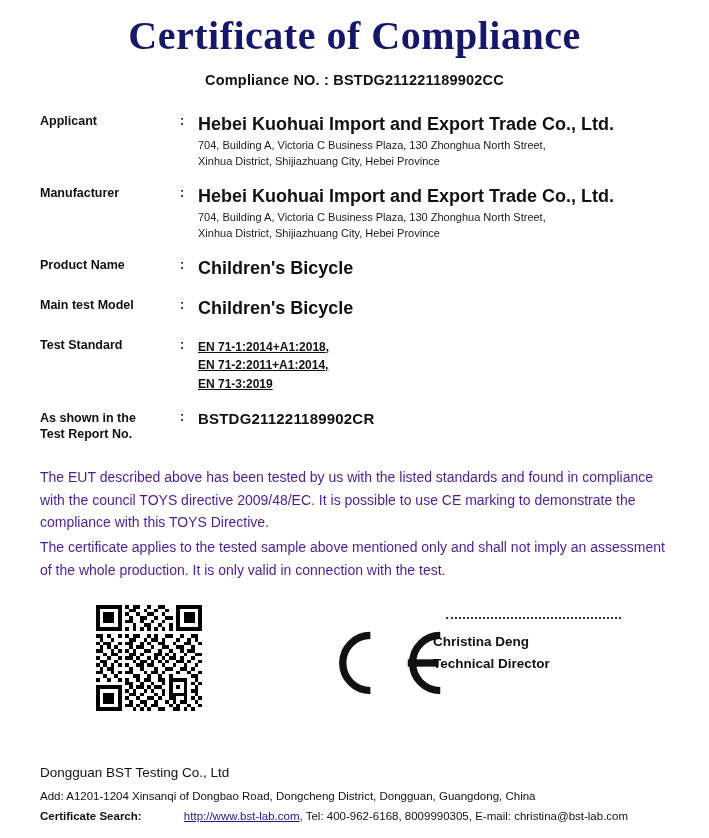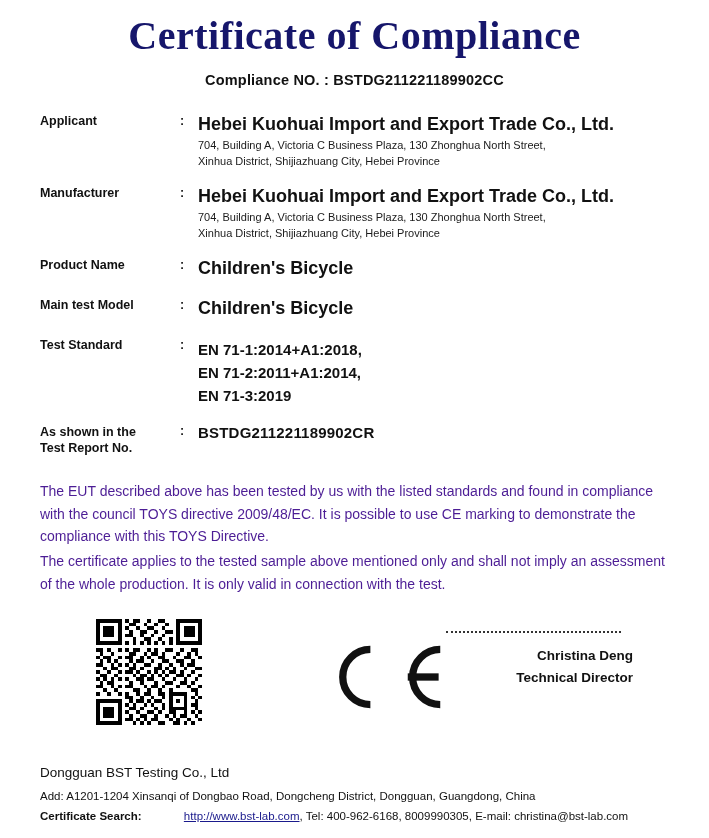--- a/index.html
+++ b/index.html
@@ -73,22 +73,23 @@
     display: block;
     margin-bottom: 3px;
   }
   .f-value .sub {
     font-size: 11px;
     line-height: 1.45;
     color: #1a1a1a;
   }
   .f-value .multi {
     font-weight: bold;
-    font-size: 15px;
+    font-size: 12px;
     line-height: 1.55;
+    text-decoration: underline;
   }
   .f-value .big {
     font-weight: bold;
     font-size: 15px;
     letter-spacing: 0.2px;
   }
   .row-report .f-label {
     line-height: 1.3;
   }
   .para {
@@ -121,21 +122,21 @@
     left: 280px;
     top: 18px;
     width: 130px;
     height: 80px;
   }
   .sign {
     position: absolute;
     right: 36px;
     top: 12px;
     width: 200px;
-    text-align: right;
+    text-align: left;
   }
   .sign-dots {
     border-top: 2px dotted #333;
     width: 175px;
     margin: 0 auto 12px auto;
     height: 0;
   }
   .sign-line {
     font-size: 13.5px;
     font-weight: bold;

